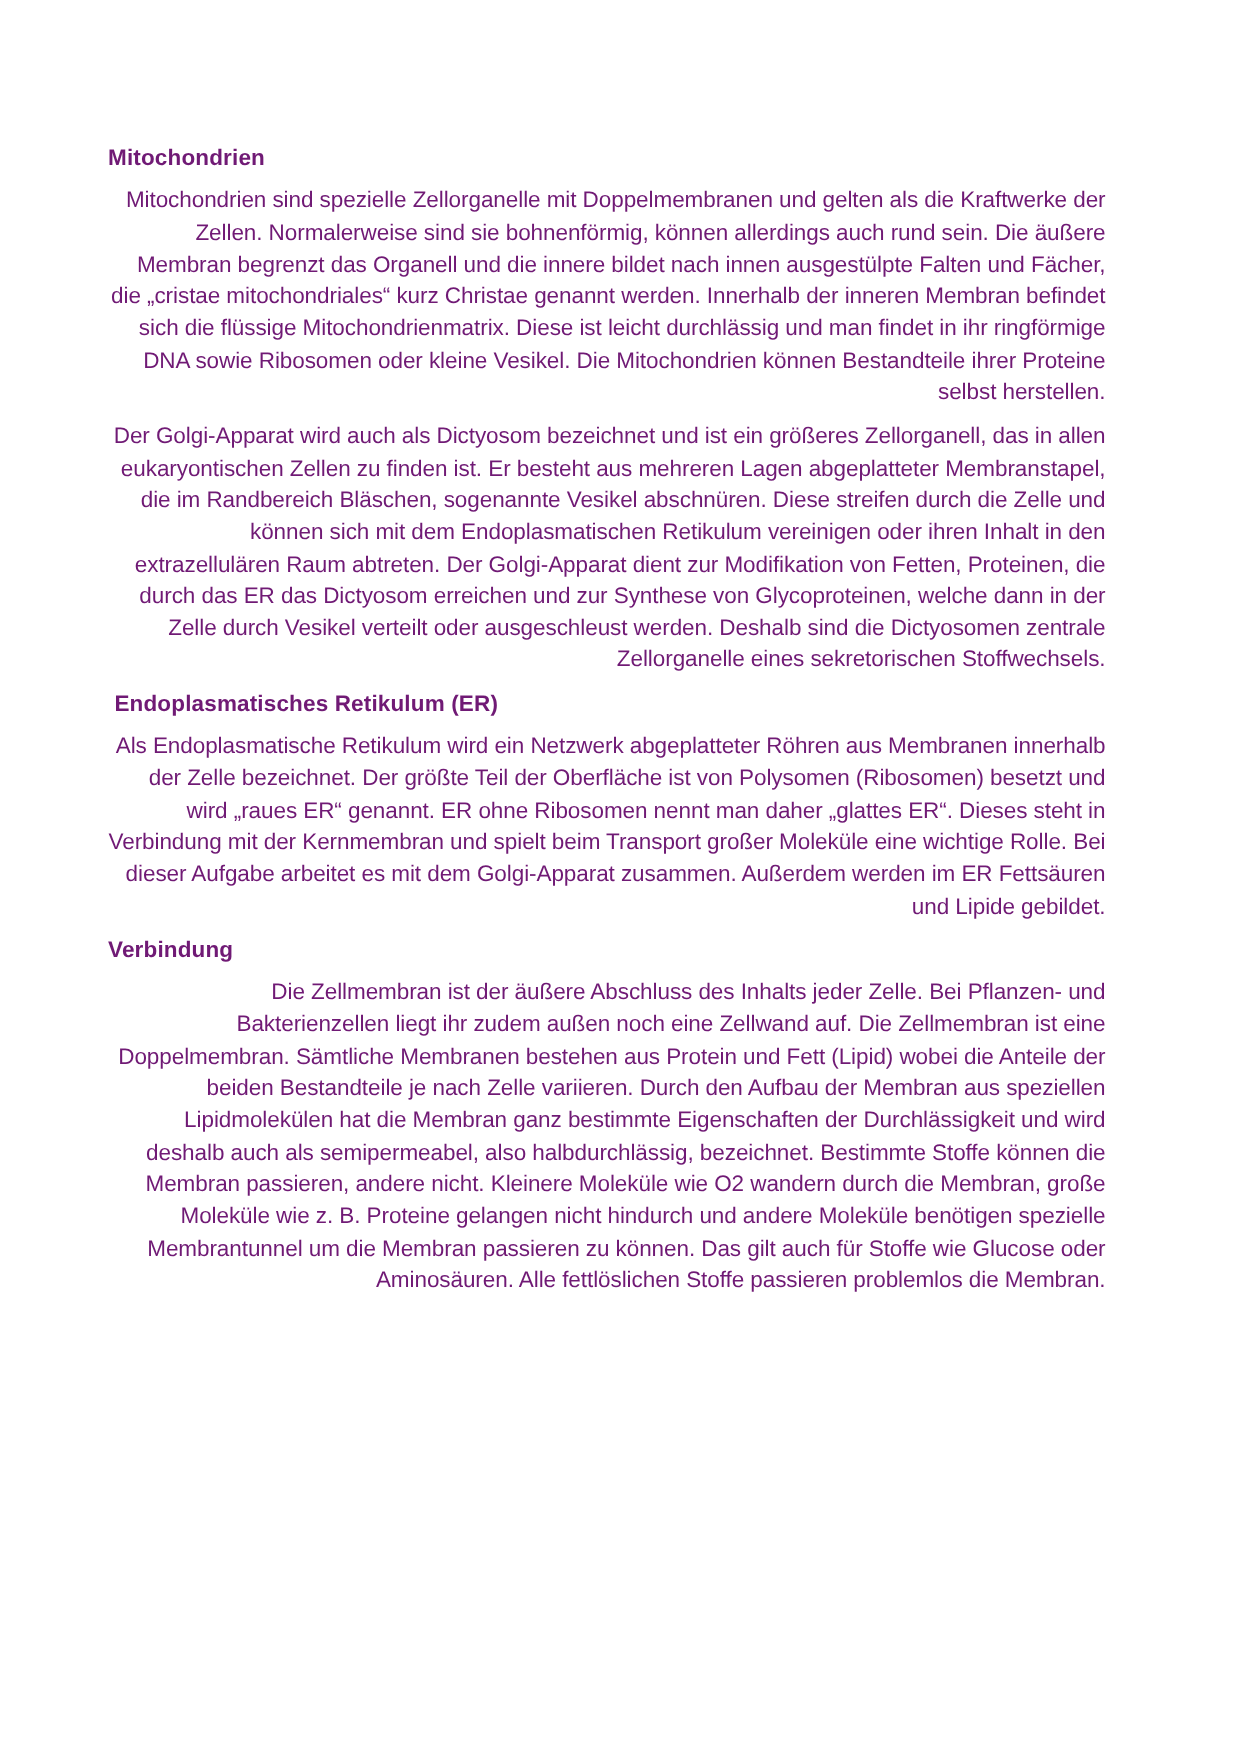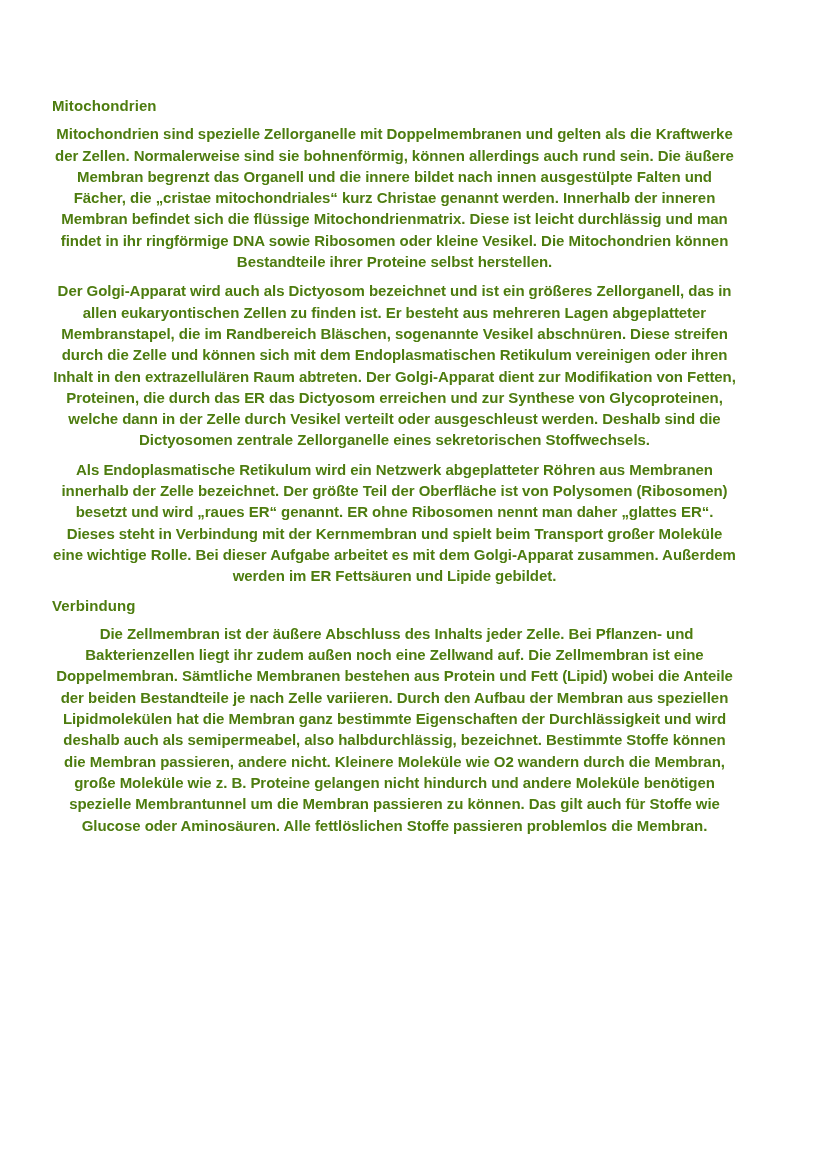--- a/index.html
+++ b/index.html
@@ -7,43 +7,43 @@
     padding: 0;
     background: #ffffff;
   }
   .page {
     position: relative;
     width: 828px;
     height: 1171px;
     margin: 0 auto;
     background: #ffffff;
     box-sizing: border-box;
-    padding: 95px 91px 0 52px;
+    padding: 95px 91px 0 72px;
     overflow: hidden;
     font-family: "Liberation Sans", "DejaVu Sans", sans-serif;
-    color: #4d7c0f;
+    color: #701a75;
   }
   .doc-section {
     margin: 0;
   }
   .doc-heading {
     font-size: 15px;
     line-height: 21.3px;
     font-weight: 700;
     margin: 0 0 7px 0;
     white-space: pre-wrap;
     letter-spacing: 0.1px;
   }
   .doc-paragraph {
     font-size: 15px;
     line-height: 21.3px;
-    font-weight: 700;
+    font-weight: 400;
     margin: 0 0 8px 0;
     white-space: pre-wrap;
-    text-align: center;
+    text-align: right;
     letter-spacing: -0.05px;
   }
   .doc-heading + .doc-paragraph {
     margin-top: 0;
   }
 </style>
 </head>
 <body>
 
 <div class="page">
@@ -51,20 +51,21 @@
   <section class="doc-section">
     <h2 class="doc-heading">Mitochondrien</h2>
     <p class="doc-paragraph">Mitochondrien sind spezielle Zellorganelle mit Doppelmembranen und gelten als die Kraftwerke der Zellen. Normalerweise sind sie bohnenförmig, können allerdings auch rund sein. Die äußere Membran begrenzt das Organell und die innere bildet nach innen ausgestülpte Falten und Fächer, die „cristae mitochondriales“ kurz Christae genannt werden. Innerhalb der inneren Membran befindet sich die flüssige Mitochondrienmatrix. Diese ist leicht durchlässig und man findet in ihr ringförmige DNA sowie Ribosomen oder kleine Vesikel. Die Mitochondrien können Bestandteile ihrer Proteine selbst herstellen.</p>
   </section>
 
   <section class="doc-section">
     <p class="doc-paragraph">Der Golgi-Apparat wird auch als Dictyosom bezeichnet und ist ein größeres Zellorganell, das in allen eukaryontischen Zellen zu finden ist. Er besteht aus mehreren Lagen abgeplatteter Membranstapel, die im Randbereich Bläschen, sogenannte Vesikel abschnüren. Diese streifen durch die Zelle und können sich mit dem Endoplasmatischen Retikulum vereinigen oder ihren Inhalt in den extrazellulären Raum abtreten. Der Golgi-Apparat dient zur Modifikation von Fetten, Proteinen, die durch das ER das Dictyosom erreichen und zur Synthese von Glycoproteinen, welche dann in der Zelle durch Vesikel verteilt oder ausgeschleust werden. Deshalb sind die Dictyosomen zentrale Zellorganelle eines sekretorischen Stoffwechsels.</p>
   </section>
 
   <section class="doc-section">
+    <h2 class="doc-heading"> Endoplasmatisches Retikulum (ER)</h2>
     <p class="doc-paragraph">Als Endoplasmatische Retikulum wird ein Netzwerk abgeplatteter Röhren aus Membranen innerhalb der Zelle bezeichnet. Der größte Teil der Oberfläche ist von Polysomen (Ribosomen) besetzt und wird „raues ER“ genannt. ER ohne Ribosomen nennt man daher „glattes ER“. Dieses steht in Verbindung mit der Kernmembran und spielt beim Transport großer Moleküle eine wichtige Rolle. Bei dieser Aufgabe arbeitet es mit dem Golgi-Apparat zusammen. Außerdem werden im ER Fettsäuren und Lipide gebildet.</p>
   </section>
 
   <section class="doc-section">
     <h2 class="doc-heading">Verbindung</h2>
   </section>
 
   <section class="doc-section">
     <p class="doc-paragraph"> Die Zellmembran ist der äußere Abschluss des Inhalts jeder Zelle. Bei Pflanzen- und Bakterienzellen liegt ihr zudem außen noch eine Zellwand auf. Die Zellmembran ist eine Doppelmembran. Sämtliche Membranen bestehen aus Protein und Fett (Lipid) wobei die Anteile der beiden Bestandteile je nach Zelle variieren. Durch den Aufbau der Membran aus speziellen Lipidmolekülen hat die Membran ganz bestimmte Eigenschaften der Durchlässigkeit und wird deshalb auch als semipermeabel, also halbdurchlässig, bezeichnet. Bestimmte Stoffe können die Membran passieren, andere nicht. Kleinere Moleküle wie O2 wandern durch die Membran, große Moleküle wie z. B. Proteine gelangen nicht hindurch und andere Moleküle benötigen spezielle Membrantunnel um die Membran passieren zu können. Das gilt auch für Stoffe wie Glucose oder Aminosäuren. Alle fettlöslichen Stoffe passieren problemlos die Membran.</p>
   </section>

